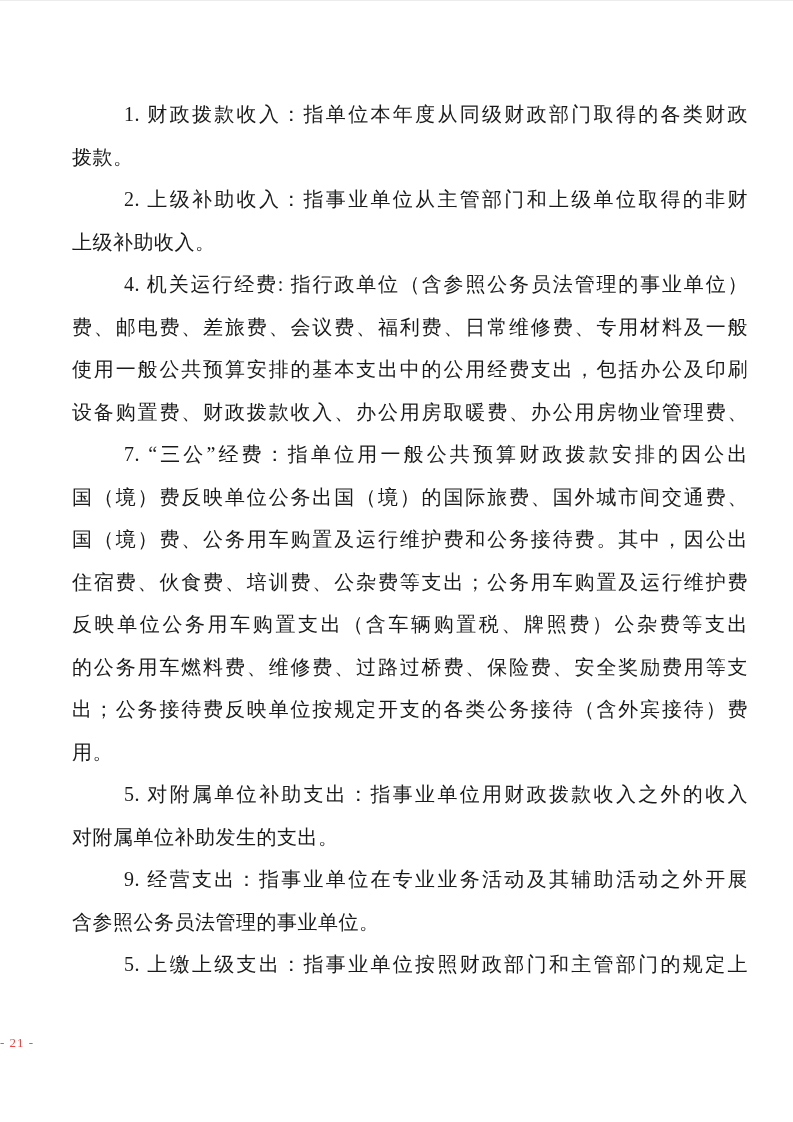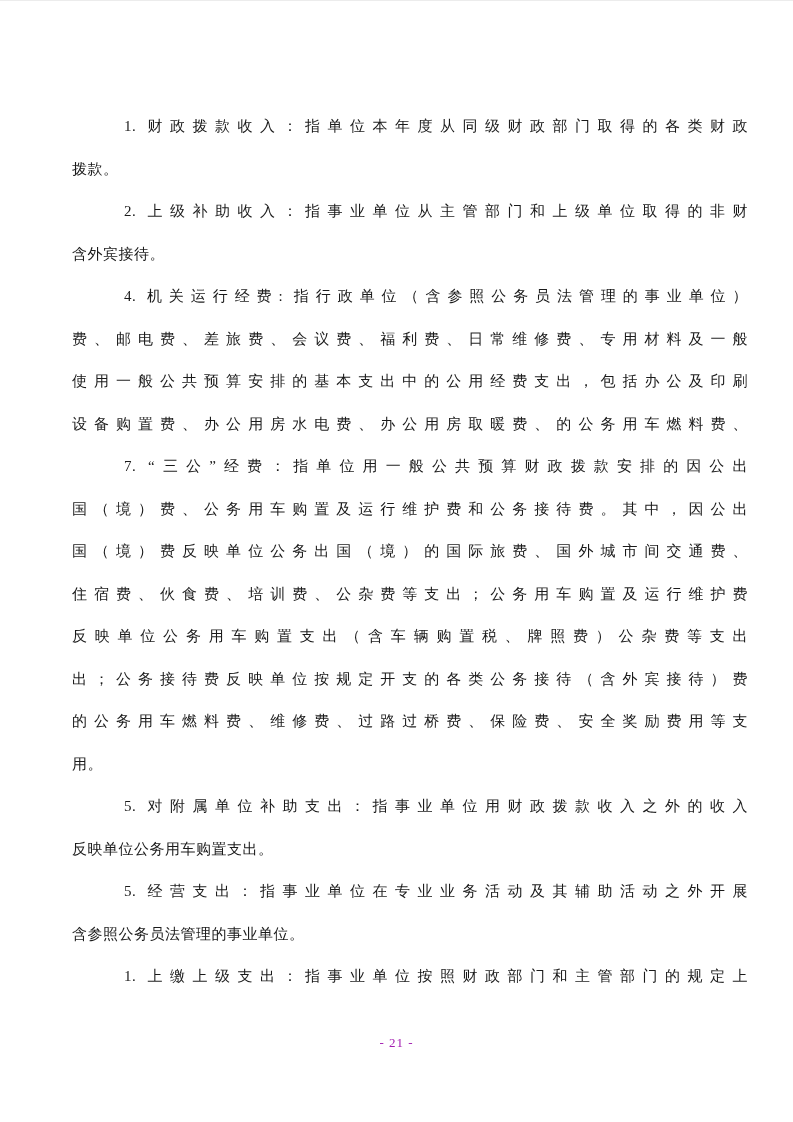--- a/index.html
+++ b/index.html
@@ -17,71 +17,71 @@
   }
   .page {
     position: absolute;
     inset: 0;
     background: #ffffff;
     border-top: 1px solid #ececec;
   }
   .doc-body {
     position: absolute;
     left: 72px;
-    top: 104px;
+    top: 92px;
     width: 676px;
-    font-size: 15px;
+    font-size: 20px;
     line-height: 42.5px;
     letter-spacing: 0.5px;
   }
   .line {
     height: 42.5px;
     text-align: justify;
     text-align-last: justify;
   }
   .line.first {
     padding-left: 52px;
   }
   .line.final {
     text-align-last: left;
   }
   .footer {
     position: absolute;
     left: 0;
     top: 1034px;
     width: 793px;
-    text-align: center;
+    text-align: left;
     font-size: 13px;
     letter-spacing: 1px;
-    color: #a21caf;
+    color: #ef4444;
   }
 </style>
 </head>
 <body>
 
 <div class="page">
   <div class="doc-body">
       <div class="line first">1. 财政拨款收入：指单位本年度从同级财政部门取得的各类财政</div>
       <div class="line final">拨款。</div>
       <div class="line first">2. 上级补助收入：指事业单位从主管部门和上级单位取得的非财</div>
-      <div class="line final">含外宾接待。</div>
+      <div class="line final">上级补助收入。</div>
       <div class="line first">4. 机关运行经费: 指行政单位（含参照公务员法管理的事业单位）</div>
       <div class="line">费、邮电费、差旅费、会议费、福利费、日常维修费、专用材料及一般</div>
       <div class="line">使用一般公共预算安排的基本支出中的公用经费支出，包括办公及印刷</div>
-      <div class="line">设备购置费、办公用房水电费、办公用房取暖费、的公务用车燃料费、</div>
+      <div class="line">设备购置费、财政拨款收入、办公用房取暖费、办公用房物业管理费、</div>
       <div class="line first">7. “三公”经费：指单位用一般公共预算财政拨款安排的因公出</div>
+      <div class="line">国（境）费反映单位公务出国（境）的国际旅费、国外城市间交通费、</div>
       <div class="line">国（境）费、公务用车购置及运行维护费和公务接待费。其中，因公出</div>
-      <div class="line">国（境）费反映单位公务出国（境）的国际旅费、国外城市间交通费、</div>
       <div class="line">住宿费、伙食费、培训费、公杂费等支出；公务用车购置及运行维护费</div>
       <div class="line">反映单位公务用车购置支出（含车辆购置税、牌照费）公杂费等支出</div>
+      <div class="line">的公务用车燃料费、维修费、过路过桥费、保险费、安全奖励费用等支</div>
       <div class="line">出；公务接待费反映单位按规定开支的各类公务接待（含外宾接待）费</div>
-      <div class="line">的公务用车燃料费、维修费、过路过桥费、保险费、安全奖励费用等支</div>
       <div class="line final">用。</div>
       <div class="line first">5. 对附属单位补助支出：指事业单位用财政拨款收入之外的收入</div>
-      <div class="line final">反映单位公务用车购置支出。</div>
-      <div class="line first">5. 经营支出：指事业单位在专业业务活动及其辅助活动之外开展</div>
+      <div class="line final">对附属单位补助发生的支出。</div>
+      <div class="line first">9. 经营支出：指事业单位在专业业务活动及其辅助活动之外开展</div>
       <div class="line final">含参照公务员法管理的事业单位。</div>
-      <div class="line first">1. 上缴上级支出：指事业单位按照财政部门和主管部门的规定上</div>
+      <div class="line first">5. 上缴上级支出：指事业单位按照财政部门和主管部门的规定上</div>
     </div>
   <div class="footer">
     <span>- 21 -</span>
   </div>
 </div>
 
 </body></html>

